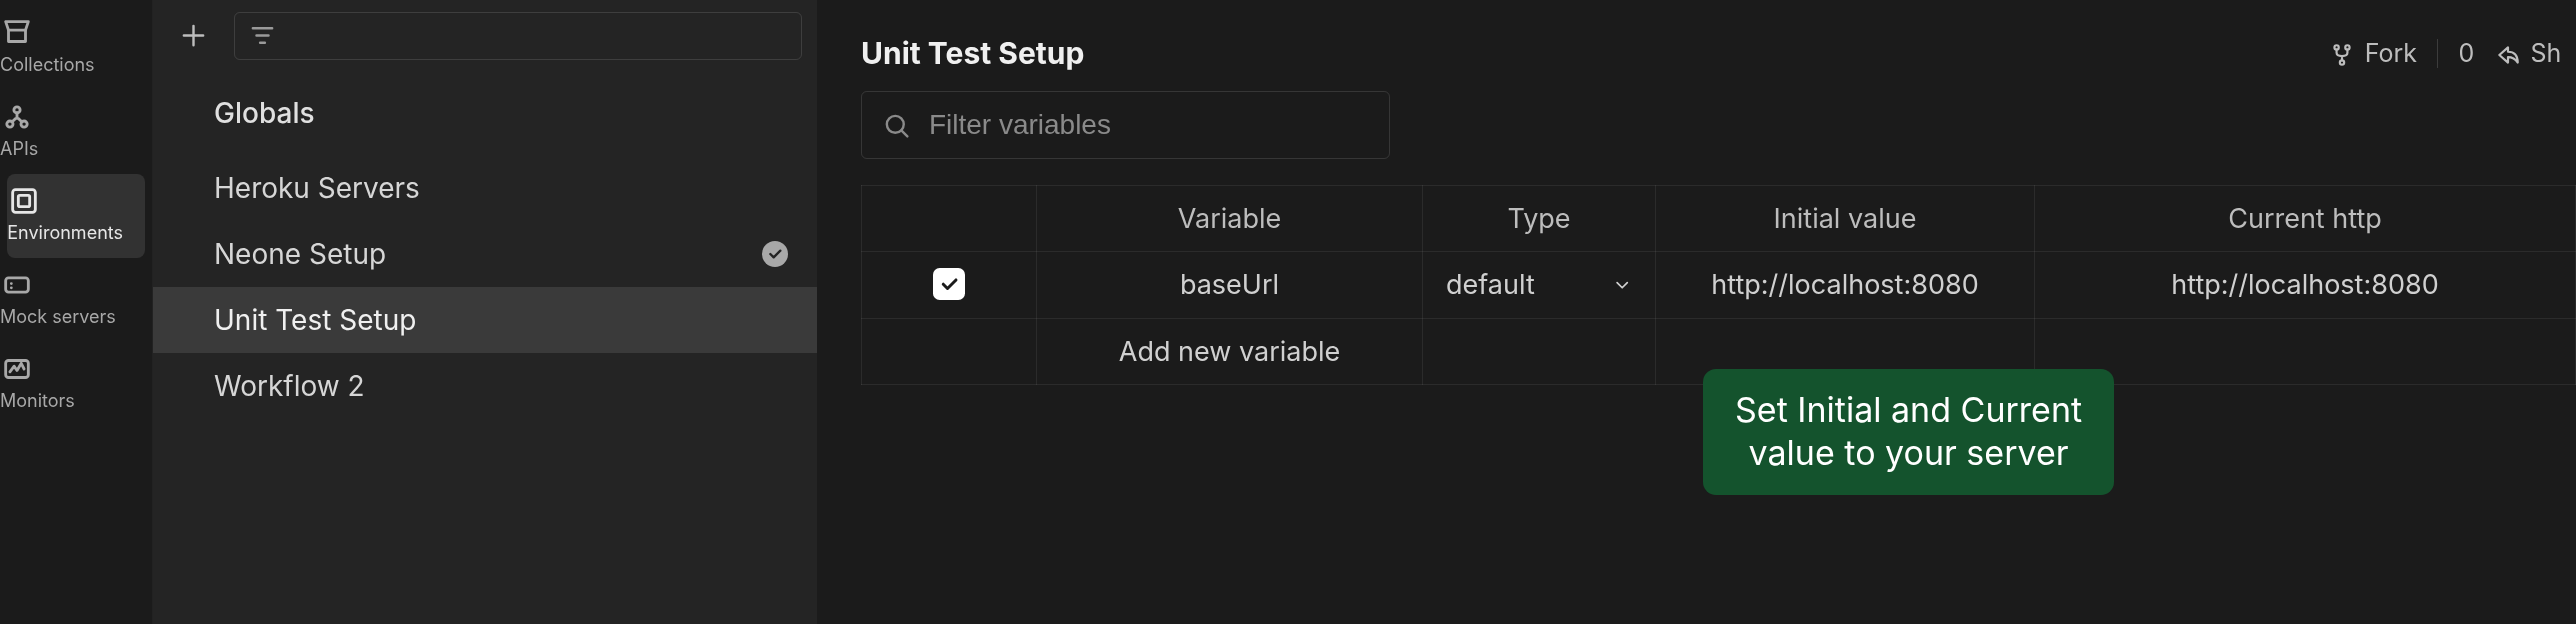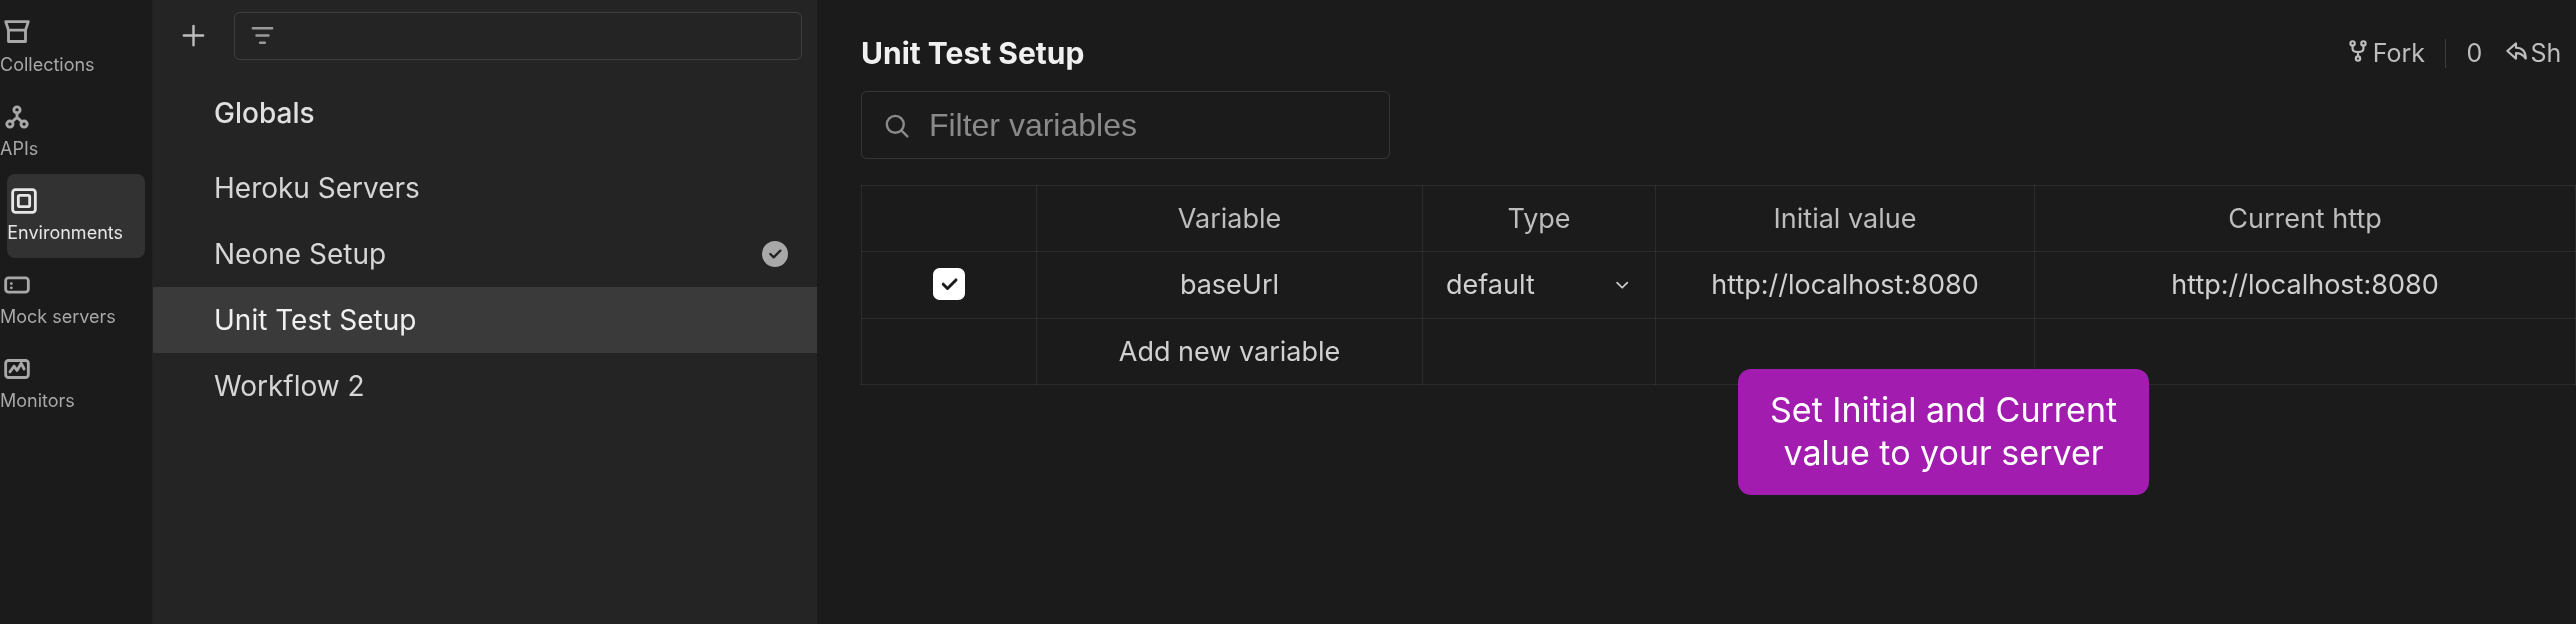--- a/index.html
+++ b/index.html
@@ -118,41 +118,41 @@
     align-items:center;
     justify-content: space-between;
     padding: 35px 14.6px 20.4px 0;
   }
   .title {
     font-size: 30px;
     font-weight: 700;
     color: #f0f0f0;
   }
   .title-actions { display:flex; align-items:center; gap: 20.4px; color:#bdbdbd; font-size: 25px; }
-  .title-action { display:flex; align-items:flex-start; gap:2px; cursor:pointer; }
+  .title-action { display:flex; align-items:flex-end; gap:10px; cursor:pointer; }
   .vdiv { width:0.7px; height:29px; background: rgba(255,255,255,0.15); }
 
   .filter-input {
     width: 529px;
     height: 68px;
     border: 0.7px solid rgba(255,255,255,0.12);
     border-radius: 5.8px;
     display:flex;
     align-items:center;
     gap: 17.5px;
     padding: 0 20.4px;
     margin-bottom: 26px;
   }
   .filter-input input {
     flex:1;
     background: transparent;
     border: none;
     outline: none;
     color:#22c55e;
-    font-size: 32px;
+    font-size: 28px;
   }
   .filter-input input::placeholder { color:#8a8a8a; }
 
   
   .vars-table { width: 100%; border-collapse: collapse; }
   .vars-table th, .vars-table td {
     border: 0.7px solid rgba(255,255,255,0.07);
     padding: 16px 23px;
     text-align: center;
     font-size: 27px;
@@ -173,29 +173,28 @@
     color:#1b1b1b;
   }
   .dropdown { display:flex; align-items:center; justify-content:space-between; cursor:pointer; }
   .placeholder-text { color:#8a8a8a; }
 
   
   .callout {
     position: absolute;
     left: 886px;
     top: 369px;
-    background: #a21caf;
+    background: #14532d;
     color:#fff;
     font-size: 34px;
     line-height: 1.25;
     text-align: center;
     padding: 20.4px 32px;
     border-radius: 13px;
     white-space: nowrap;
-    margin-left: 35px;
   }
 
   svg { display:block; }
 </style>
 </head>
 <body>
 
 <nav class="icon-rail">
   <div class="rail-item">
     <svg class="rail-icon" viewBox="0 0 24 24">

